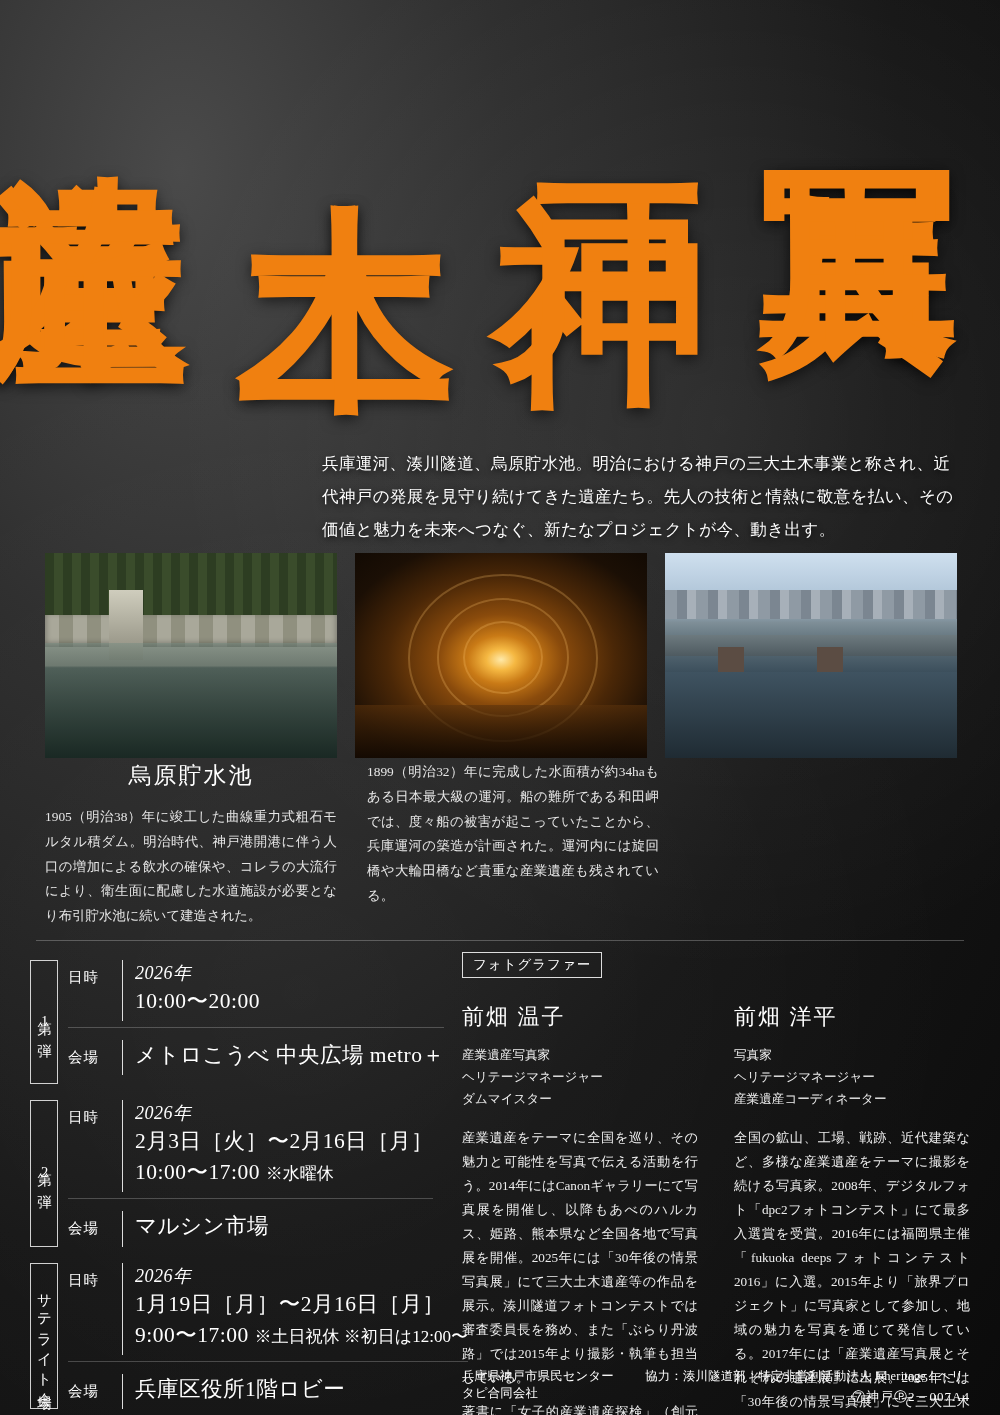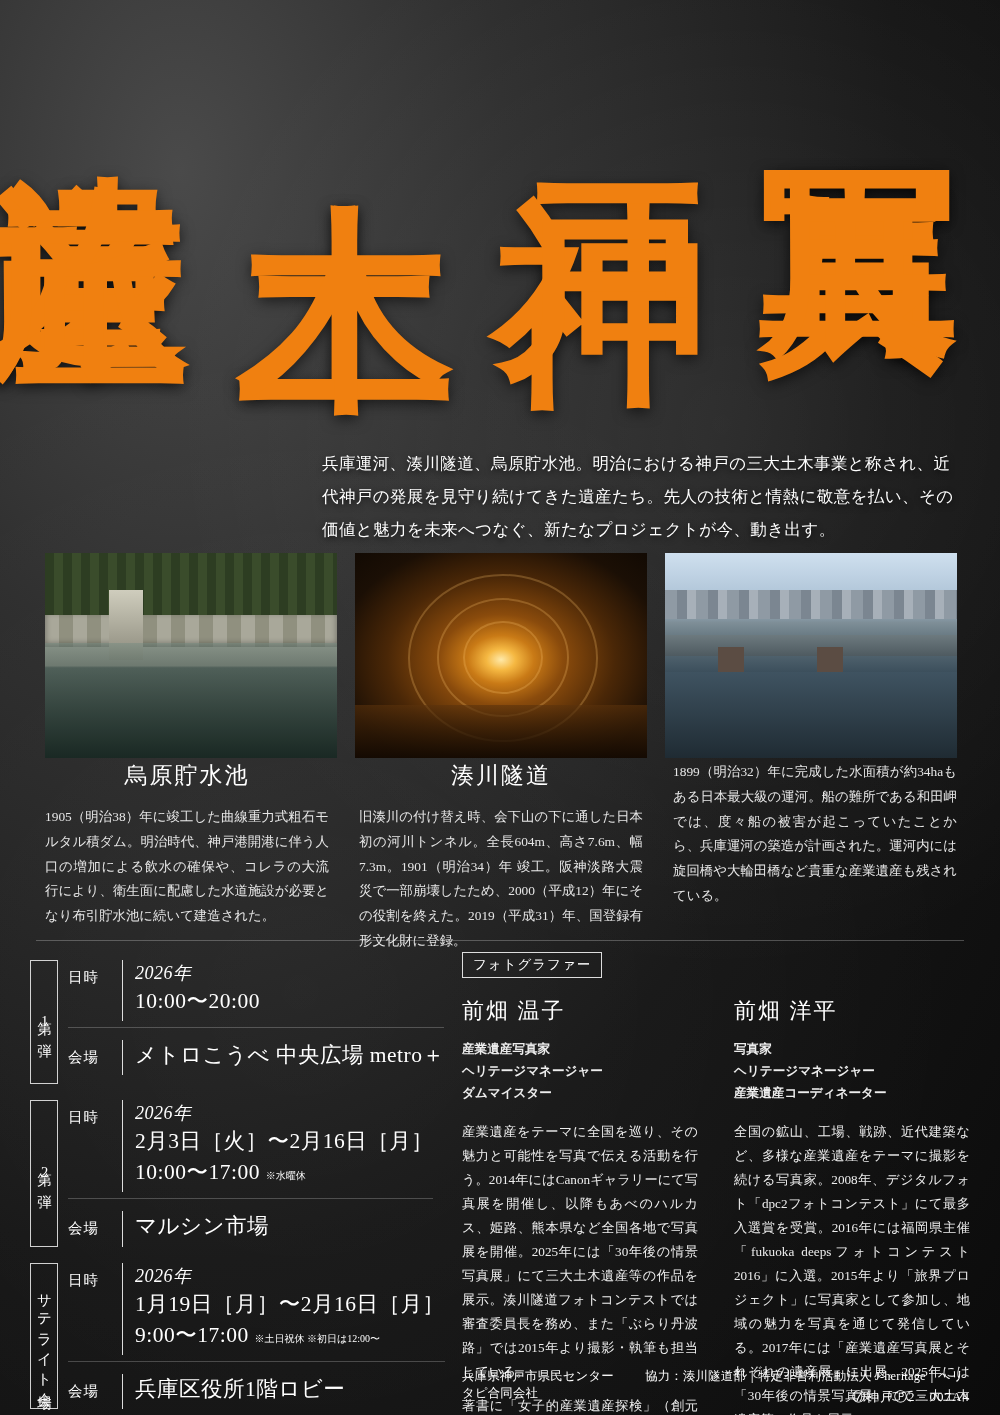--- a/index.html
+++ b/index.html
@@ -128,33 +128,33 @@
   .slab{
     width:54px;flex:none;font-size:14.5px;text-align:justify;
     padding-top:8px;letter-spacing:1px;
   }
   .sval{
     border-left:1px solid rgba(255,255,255,.85);
     padding:0 0 4px 12px;flex:1;
   }
   .sline{font-size:21.5px;line-height:1.45;letter-spacing:.5px;white-space:nowrap;}
   .sline.small{font-size:18px;font-style:italic;}
-  .snote{font-size:10px;letter-spacing:0;}
+  .snote{font-size:17px;letter-spacing:0;}
   .sep-line{height:1px;background:rgba(255,255,255,.22);margin:6px 0 12px 0;}
 
   
   .photogs{position:absolute;left:462px;top:952px;width:508px;color:#fff;}
   .pg-tag{
     display:inline-block;border:1px solid rgba(255,255,255,.85);
-    padding:3px 10px;font-size:13.5px;letter-spacing:1px;margin-bottom:18px;
+    padding:3px 10px;font-size:13.5px;letter-spacing:1px;margin-bottom:24px;
   }
   .pg-cols{display:flex;gap:36px;}
   .pg{width:236px;}
   .pg-name{font-size:22px;letter-spacing:2px;margin-bottom:12px;}
-  .pg-roles{font-size:12.6px;line-height:1.75;margin-bottom:16px;color:#ededed;font-weight:bold;}
+  .pg-roles{font-size:12.6px;line-height:1.75;margin-bottom:16px;color:#ededed;}
   .pg-bio{font-size:13.2px;line-height:1.82;text-align:justify;color:#ededed;}
   .pg-books{font-size:13.2px;line-height:1.82;text-align:justify;color:#ededed;margin-top:10px;}
 
   
   .footer{
     position:absolute;left:462px;top:1368px;width:508px;color:#fff;font-size:12.4px;letter-spacing:.2px;
   }
   .footer .sep{opacity:.6;margin:0 6px;}
   .footcode{
     position:absolute;right:30px;top:1388px;color:#fff;font-size:13px;letter-spacing:1px;
@@ -193,24 +193,20 @@
       <div class="pier a"></div>
       <div class="pier b"></div>
       <div class="water"></div>
     </div>
   </div>
 
   <div class="capsrow">
     <div class="capbox">
       <div class="capttl">烏原貯水池</div>
       <div class="capbody">1905（明治38）年に竣工した曲線重力式粗石モルタル積ダム。明治時代、神戸港開港に伴う人口の増加による飲水の確保や、コレラの大流行により、衛生面に配慮した水道施設が必要となり布引貯水池に続いて建造された。</div>
-    </div>
-    <div class="capbox">
-      <div class="capttl">湊川隧道</div>
-      <div class="capbody">旧湊川の付け替え時、会下山の下に通した日本初の河川トンネル。全長604m、高さ7.6m、幅7.3m。1901（明治34）年 竣工。阪神淡路大震災で一部崩壊したため、2000（平成12）年にその役割を終えた。2019（平成31）年、国登録有形文化財に登録。</div>
     </div>
     <div class="capbox">
       <div class="capbody">1899（明治32）年に完成した水面積が約34haもある日本最大級の運河。船の難所である和田岬では、度々船の被害が起こっていたことから、兵庫運河の築造が計画された。運河内には旋回橋や大輪田橋など貴重な産業遺産も残されている。</div>
     </div>
   </div>
 
   <div class="divider"></div>
 
   <div class="schedule">
 

